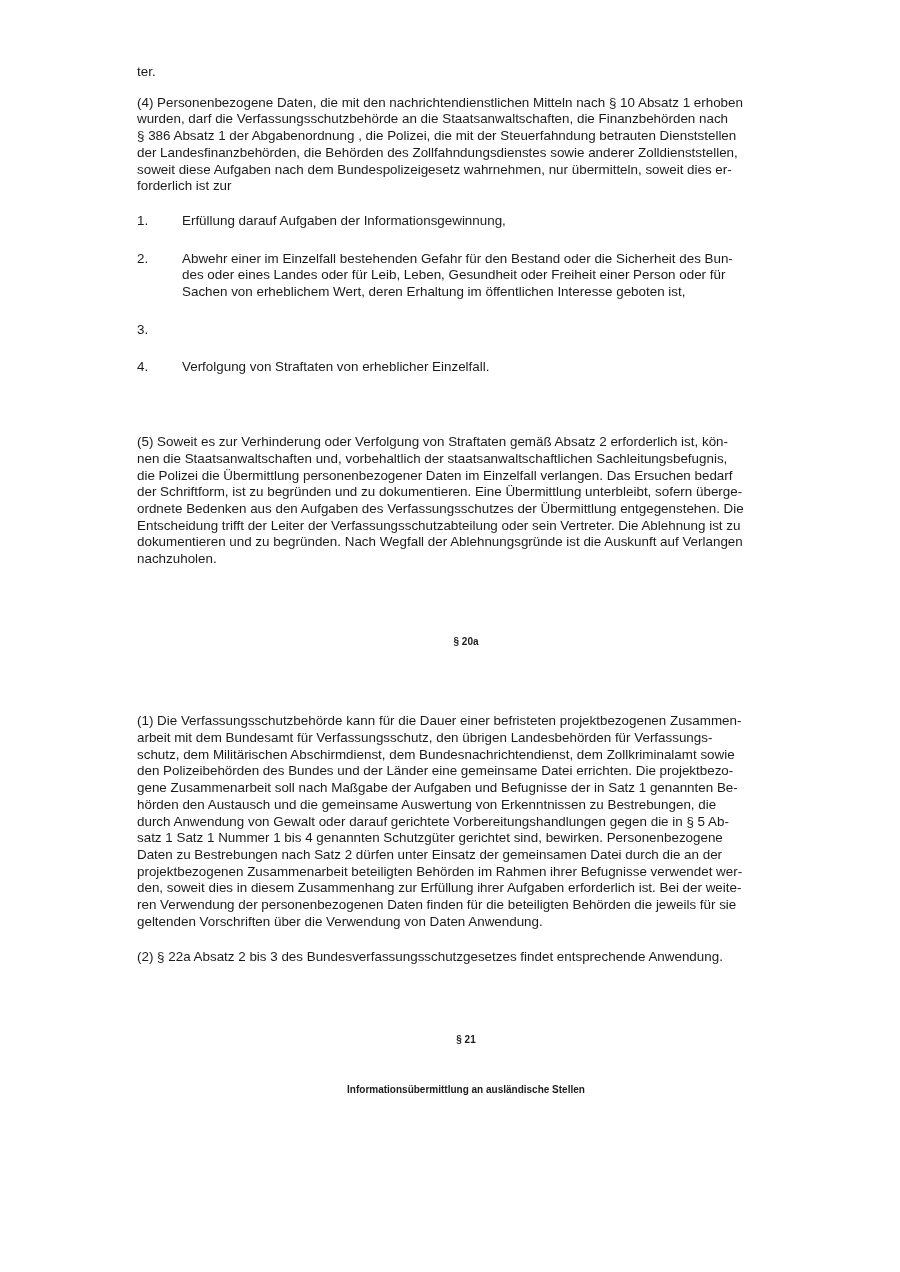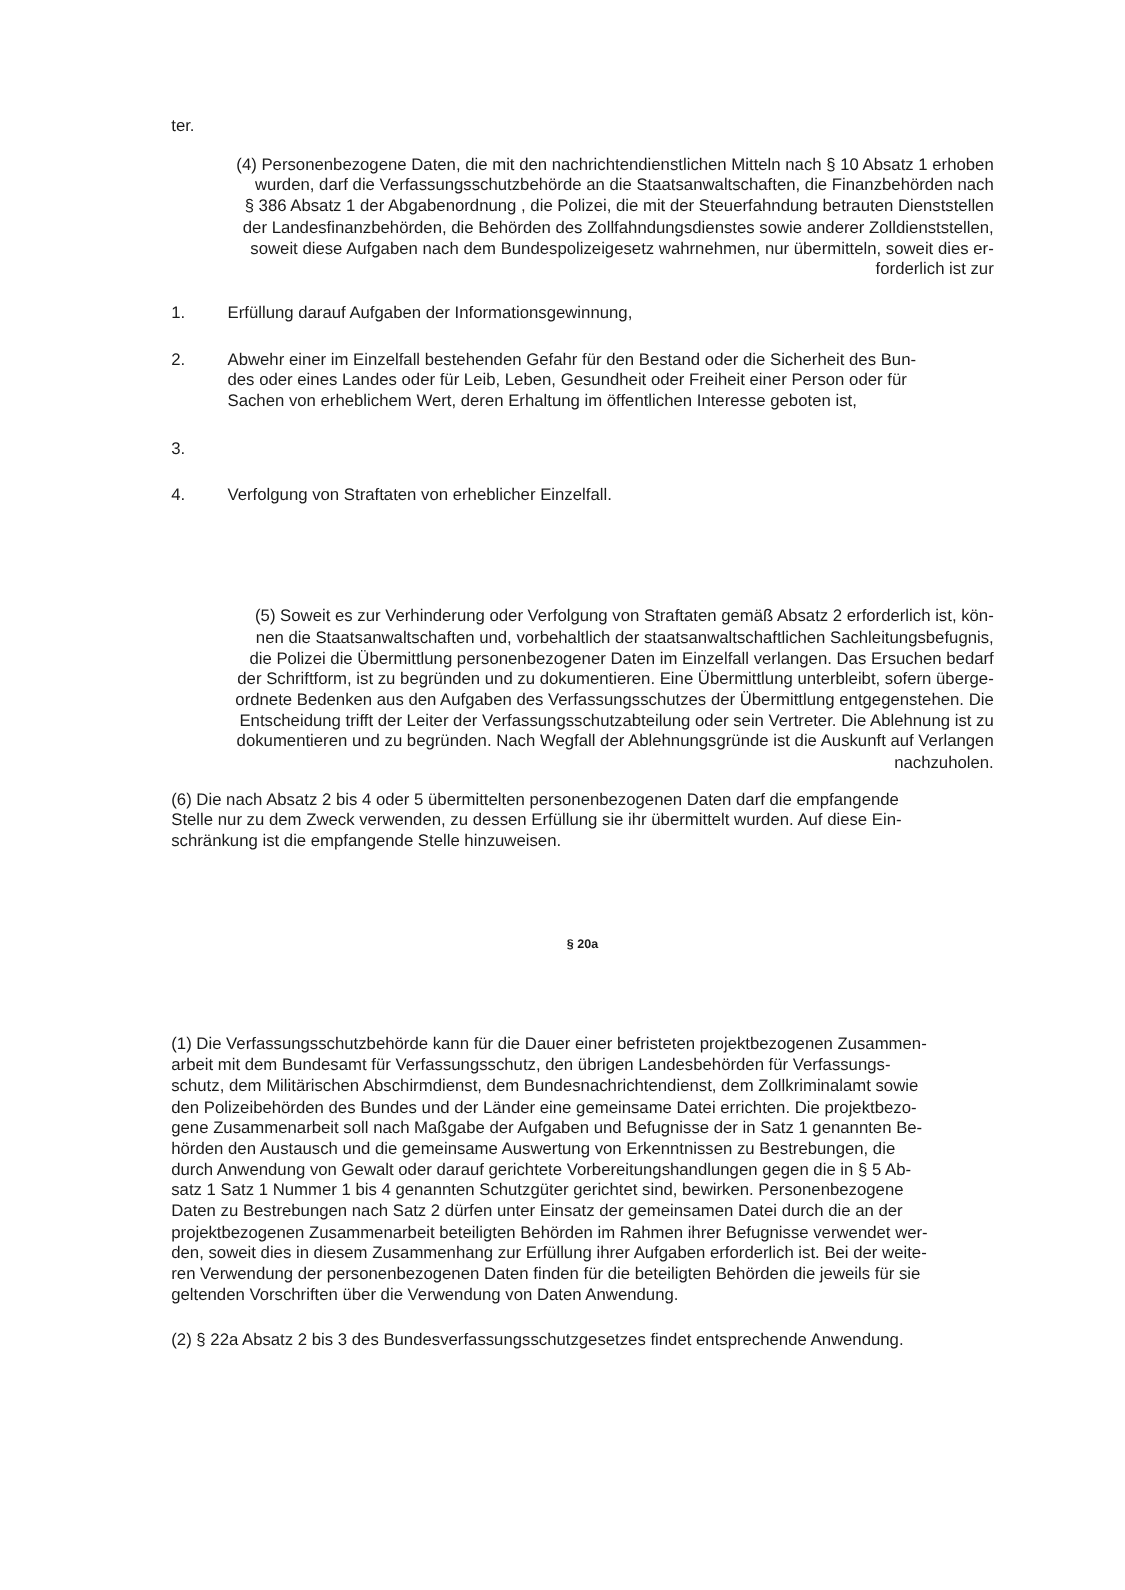--- a/index.html
+++ b/index.html
@@ -8,41 +8,41 @@
     height: 1272px;
     background: #ffffff;
     color: #1b1b1b;
     font-family: "Liberation Sans", sans-serif;
   }
   .page {
     box-sizing: border-box;
     width: 900px;
     height: 1116px;
     background: #ffffff;
-    padding: 93px 105px 0 137px;
+    padding: 64px 105px 0 137px;
     overflow: hidden;
   }
   .txt {
     font-size: 13.4px;
     line-height: 16.7px;
     white-space: pre;
   }
   .numbered-list { margin-top: 18px; }
   .list-item { display: flex; margin-top: 21px; }
   .list-item:first-child { margin-top: 0; }
   .list-item .num { flex: 0 0 45px; width: 45px; }
   .heading {
     font-weight: bold;
     text-align: center;
     font-size: 10px;
     line-height: 16.7px;
     white-space: pre;
   }
-  .m-p4      { margin-top: 14px; text-align: right; }
-  .m-p5      { margin-top: 80px; text-align: right; }
+  .m-p4      { margin-top: 14px; }
+  .m-p5      { margin-top: 58px; }
   .m-p6      { margin-top: 13px; }
   .m-h20a    { margin-top: 33px; }
   .m-p20a1   { margin-top: 29px; }
   .m-p20a2   { margin-top: 19px; }
   .m-h21     { margin-top: 32px; }
 </style>
 </head>
 <body>
 
 <div class="page">
@@ -78,23 +78,20 @@
 
   <div class="txt m-p5">(5) Soweit es zur Verhinderung oder Verfolgung von Straftaten gemäß Absatz 2 erforderlich ist, kön-
 nen die Staatsanwaltschaften und, vorbehaltlich der staatsanwaltschaftlichen Sachleitungsbefugnis,
 die Polizei die Übermittlung personenbezogener Daten im Einzelfall verlangen. Das Ersuchen bedarf
 der Schriftform, ist zu begründen und zu dokumentieren. Eine Übermittlung unterbleibt, sofern überge-
 ordnete Bedenken aus den Aufgaben des Verfassungsschutzes der Übermittlung entgegenstehen. Die
 Entscheidung trifft der Leiter der Verfassungsschutzabteilung oder sein Vertreter. Die Ablehnung ist zu
 dokumentieren und zu begründen. Nach Wegfall der Ablehnungsgründe ist die Auskunft auf Verlangen
 nachzuholen.</div>
 
-  <div class="txt m-p6">(6) Die nach Absatz 2 bis 4 oder 5 übermittelten personenbezogenen Daten darf die empfangende
-Stelle nur zu dem Zweck verwenden, zu dessen Erfüllung sie ihr übermittelt wurden. Auf diese Ein-
-schränkung ist die empfangende Stelle hinzuweisen.</div>
 
   <div class="heading m-h20a">
     <div>§ 20a</div>
   </div>
 
   <div class="txt m-p20a1">(1) Die Verfassungsschutzbehörde kann für die Dauer einer befristeten projektbezogenen Zusammen-
 arbeit mit dem Bundesamt für Verfassungsschutz, den übrigen Landesbehörden für Verfassungs-
 schutz, dem Militärischen Abschirmdienst, dem Bundesnachrichtendienst, dem Zollkriminalamt sowie
 den Polizeibehörden des Bundes und der Länder eine gemeinsame Datei errichten. Die projektbezo-
 gene Zusammenarbeit soll nach Maßgabe der Aufgaben und Befugnisse der in Satz 1 genannten Be-

